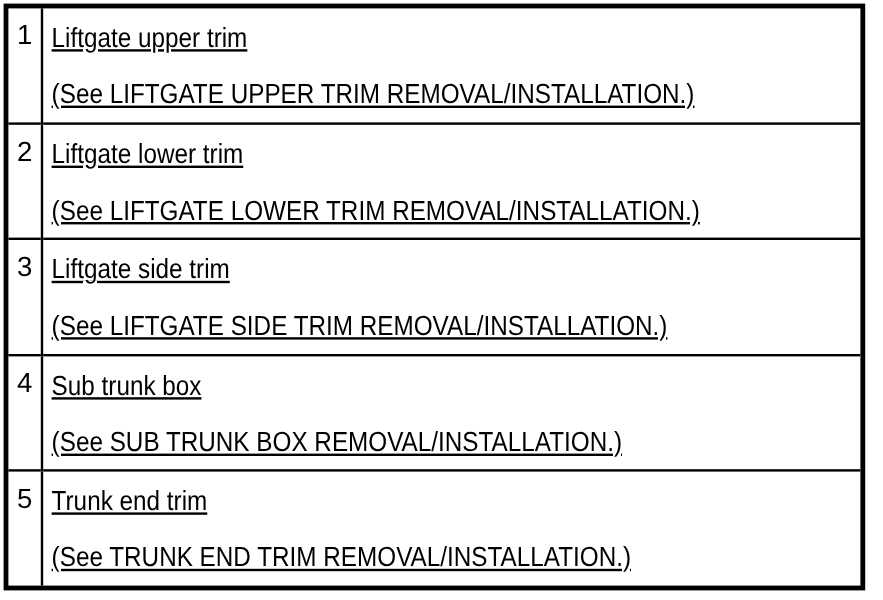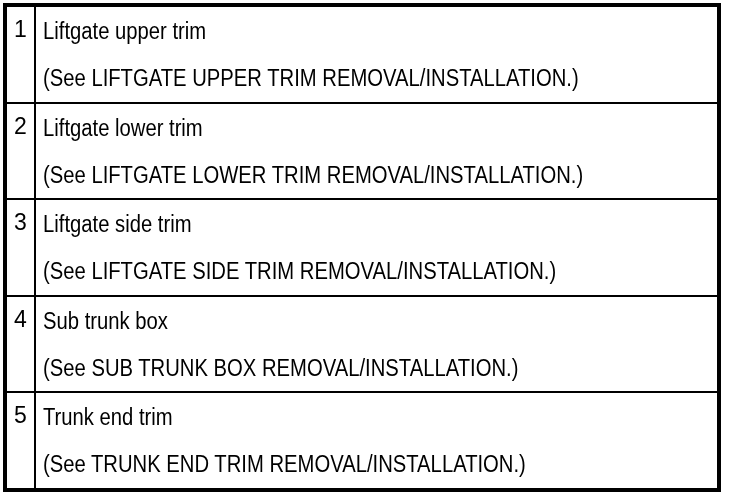--- a/index.html
+++ b/index.html
@@ -53,20 +53,21 @@
     width: 27px;
     border-right: 2px solid #000000;
     vertical-align: top;
     padding: 0;
     text-align: center;
   }
 
   td.desc-cell {
     vertical-align: top;
     padding: 0;
+    text-decoration: underline;
   }
 
   .num-text {
     display: block;
     font-size: 23px;
     line-height: 23px;
     padding-top: 11px;
     letter-spacing: 0px;
     font-family: "Liberation Sans", sans-serif;
   }

